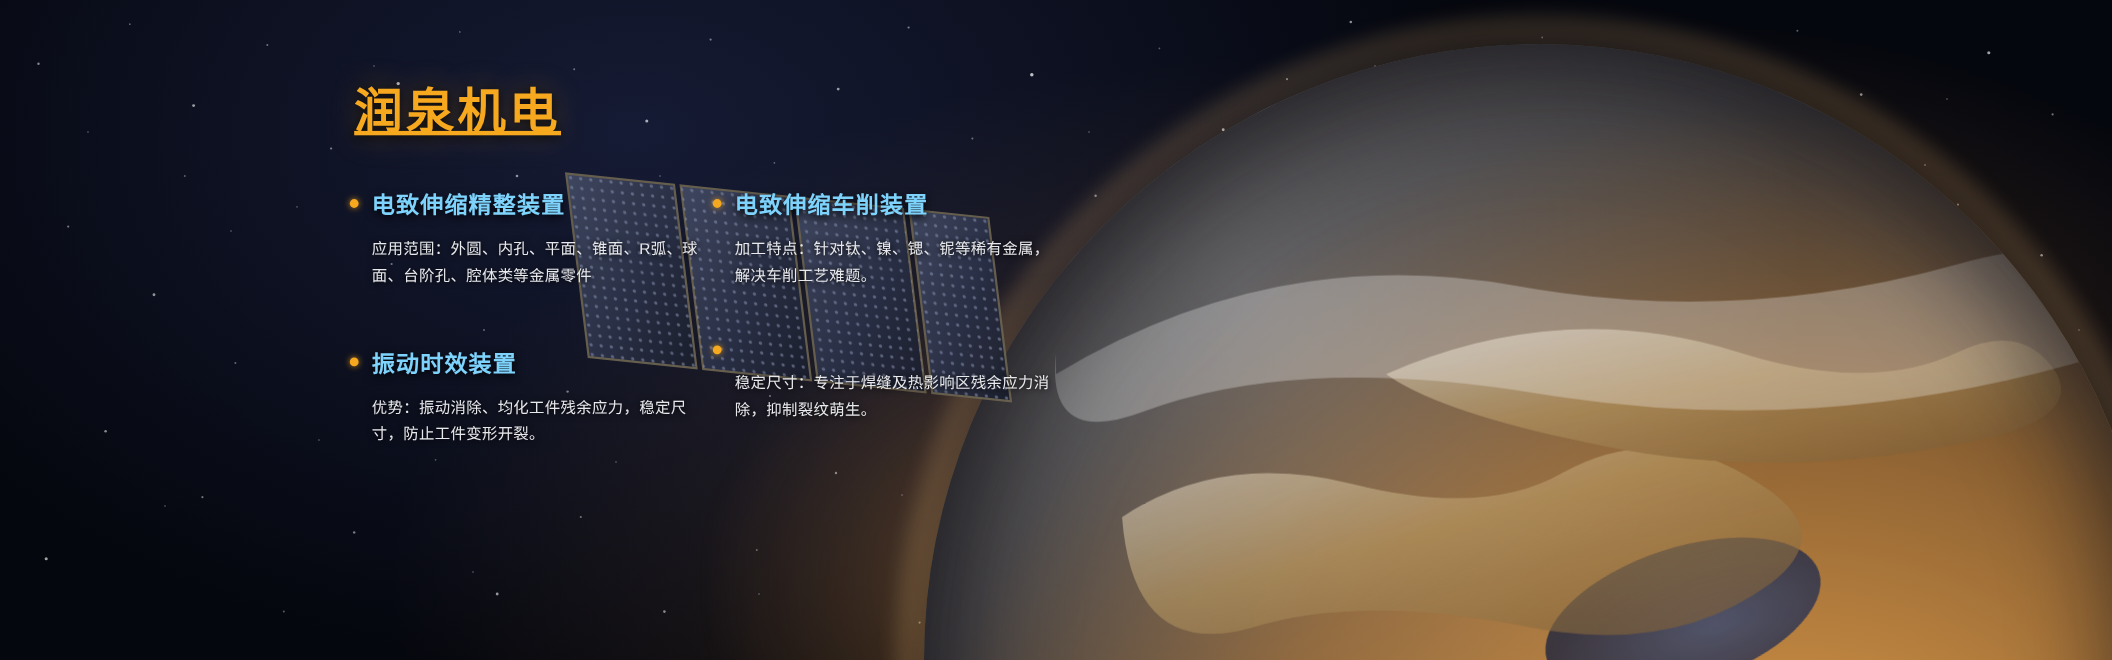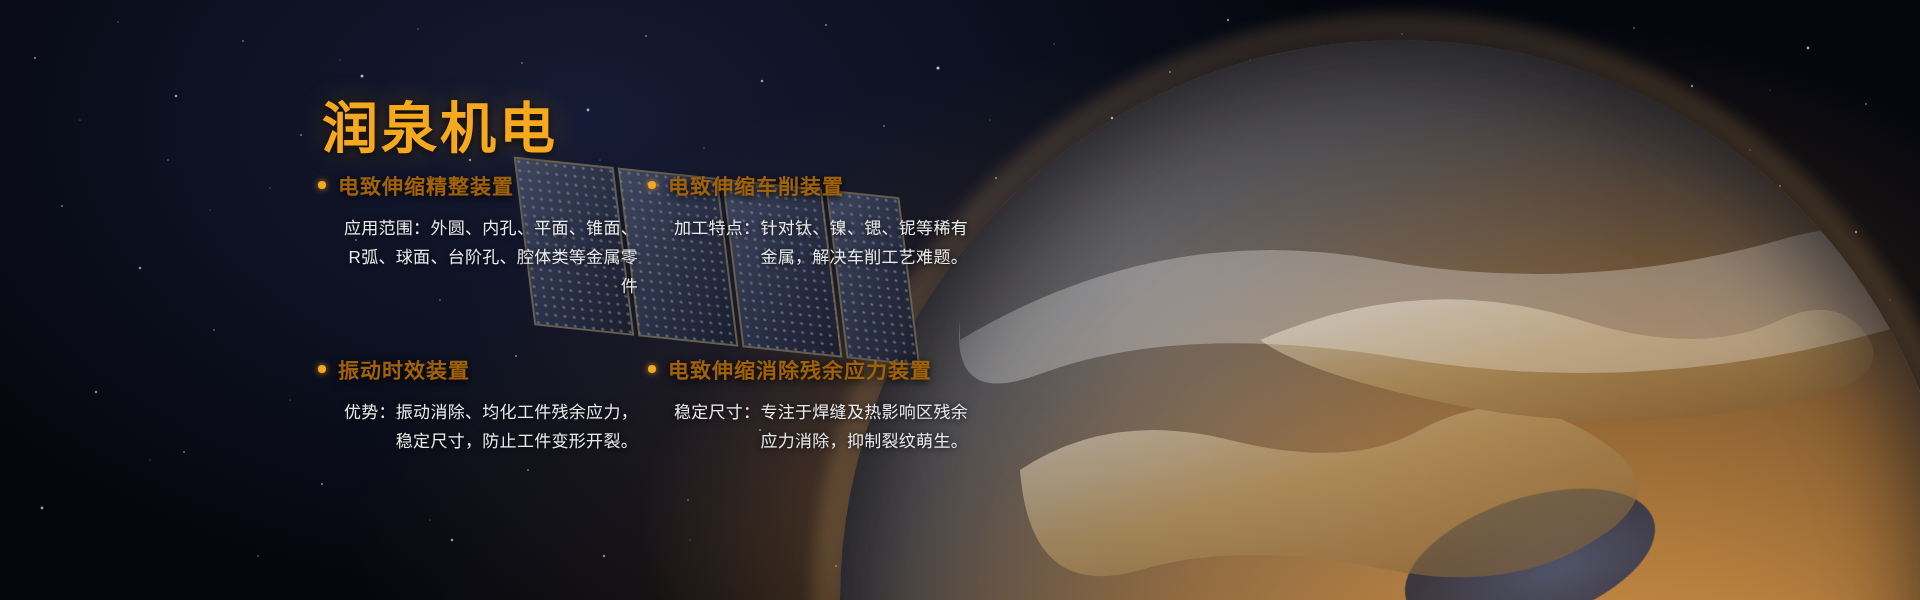--- a/index.html
+++ b/index.html
@@ -102,27 +102,28 @@
   .content {
     position: absolute;
     left: 0;
     top: 0;
     width: 100%;
     height: 100%;
   }
   .brand-title {
     position: absolute;
     left: 322px;
-    top: 98px;
-    font-size: 56px;
+    top: 78px;
+    font-size: 44px;
     line-height: 1.1;
     font-weight: bold;
     letter-spacing: 3px;
     color: #f6a81e;
     text-shadow: 0 2px 10px rgba(0,0,0,0.85), 0 0 28px rgba(246,168,30,0.28);
+    text-decoration: underline;
   }
 
   .features {
     position: absolute;
     left: 318px;
     top: 170px;
     width: 660px;
     display: grid;
     grid-template-columns: 330px 330px;
     grid-auto-rows: min-content;
@@ -141,34 +142,33 @@
     width: 8px;
     height: 8px;
     border-radius: 50%;
     background: #f6a81e;
     flex: 0 0 auto;
     box-shadow: 0 0 6px rgba(246,168,30,0.8);
   }
   .feature-title {
     font-size: 21px;
     font-weight: bold;
-    color: #a16207;
+    color: #7dd3fc;
     letter-spacing: 1px;
     white-space: nowrap;
     text-shadow: 0 2px 8px rgba(0,0,0,0.9);
   }
   .feature-desc {
     margin-left: 20px;
-    font-size: 17px;
+    font-size: 14px;
     line-height: 1.72;
     color: #e8e9ec;
     letter-spacing: 0.3px;
     text-shadow: 0 1px 6px rgba(0,0,0,0.95);
     max-width: 300px;
-    text-align: right;
   }
 </style>
 </head>
 <body>
 
 <div class="banner">
 
   <div class="bg-space"></div>
 
   <svg class="stars" width="1920" height="600" viewBox="0 0 1920 600" aria-hidden="true">
@@ -357,20 +357,19 @@
         <div class="feature-head">
           <span class="bullet"></span>
           <span class="feature-title">振动时效装置</span>
         </div>
         <div class="feature-desc">优势：振动消除、均化工件残余应力，稳定尺寸，防止工件变形开裂。</div>
       </div>
 
       <div class="feature">
         <div class="feature-head">
           <span class="bullet"></span>
-          <span class="feature-title">电致伸缩消除残余应力装置</span>
         </div>
         <div class="feature-desc">稳定尺寸：专注于焊缝及热影响区残余应力消除，抑制裂纹萌生。</div>
       </div>
 
     </div>
   </div>
 </div>
 
 </body></html>

